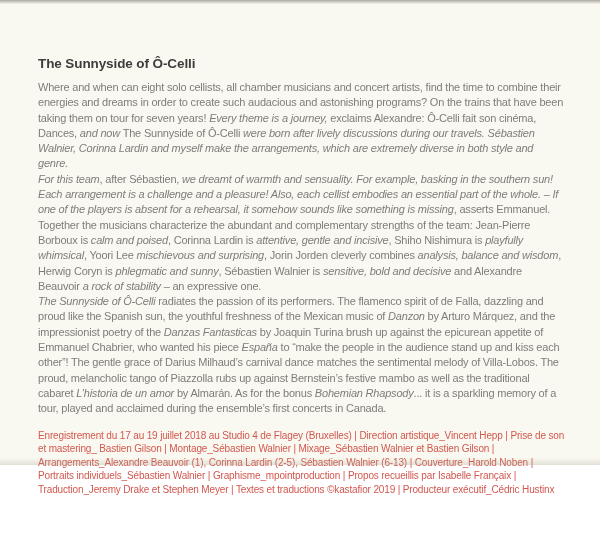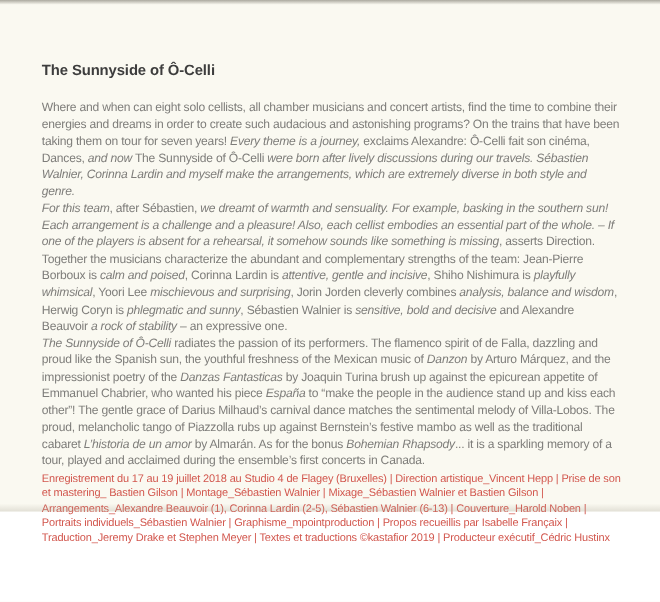--- a/index.html
+++ b/index.html
@@ -46,21 +46,21 @@
     margin: 0;
   }
   .subtitle {
     font-size: 12.5px;
     font-weight: normal;
     letter-spacing: -0.1px;
     line-height: 16px;
     margin: 0;
   }
   .body-text {
-    margin-top: 19px;
+    margin-top: 8px;
   }
   .body-text p {
     margin: 0;
     font-size: 11px;
     line-height: 15.3px;
     letter-spacing: -0.2px;
     text-align: left;
   }
   .body-text em {
     font-style: italic;
@@ -80,21 +80,21 @@
 <body>
 
 <div class="page" style="background: rgb(250, 249, 241);">
   <div class="edge-top"></div>
 
   <div class="content">
     <h1 class="title" style="color: rgb(61, 61, 61);">The Sunnyside of Ô-Celli</h1>
 
     <div class="body-text" style="color: rgb(126, 125, 122);">
         <p><span>Where and when can eight solo cellists, all chamber musicians and concert artists, find the time to combine their energies and dreams in order to create such audacious and astonishing programs? On the trains that have been taking them on tour for seven years! </span><em>Every theme is a journey,</em><span> exclaims Alexandre: Ô-Celli fait son cinéma, Dances, </span><em>and now</em><span> The Sunnyside of Ô-Celli </span><em>were born after lively discussions during our travels. Sébastien Walnier, Corinna Lardin and myself make the arrangements, which are extremely diverse in both style and genre.</em></p>
-        <p><em>For this team</em><span>, after Sébastien, </span><em>we dreamt of warmth and sensuality. For example, basking in the southern sun! Each arrangement is a challenge and a pleasure! Also, each cellist embodies an essential part of the whole. – If one of the players is absent for a rehearsal, it somehow sounds like something is missing</em><span>, asserts Direction.</span></p>
+        <p><em>For this team</em><span>, after Sébastien, </span><em>we dreamt of warmth and sensuality. For example, basking in the southern sun! Each arrangement is a challenge and a pleasure! Also, each cellist embodies an essential part of the whole. – If one of the players is absent for a rehearsal, it somehow sounds like something is missing</em><span>, asserts Emmanuel.</span></p>
         <p><span>Together the musicians characterize the abundant and complementary strengths of the team: Jean-Pierre Borboux is </span><em>calm and poised</em><span>, Corinna Lardin is </span><em>attentive, gentle and incisive</em><span>, Shiho Nishimura is </span><em>playfully whimsical</em><span>, Yoori Lee </span><em>mischievous and surprising</em><span>, Jorin Jorden cleverly combines </span><em>analysis, balance and wisdom</em><span>, Herwig Coryn is </span><em>phlegmatic and sunny</em><span>, Sébastien Walnier is </span><em>sensitive, bold and decisive</em><span> and Alexandre Beauvoir </span><em>a rock of stability</em><span> – an expressive one.</span></p>
         <p><em>The Sunnyside of Ô-Celli</em><span> radiates the passion of its performers. The flamenco spirit of de Falla, dazzling and proud like the Spanish sun, the youthful freshness of the Mexican music of </span><em>Danzon</em><span> by Arturo Márquez, and the impressionist poetry of the </span><em>Danzas Fantasticas</em><span> by Joaquin Turina brush up against the epicurean appetite of Emmanuel Chabrier, who wanted his piece </span><em>España</em><span> to “make the people in the audience stand up and kiss each other”! The gentle grace of Darius Milhaud’s carnival dance matches the sentimental melody of Villa-Lobos. The proud, melancholic tango of Piazzolla rubs up against Bernstein’s festive mambo as well as the traditional cabaret </span><em>L’historia de un amor</em><span> by Almarán. As for the bonus </span><em>Bohemian Rhapsody</em><span>... it is a sparkling memory of a tour, played and acclaimed during the ensemble’s first concerts in Canada.</span></p>
       </div>
   </div>
 
   <p class="credits" style="color: rgb(210, 87, 78);">Enregistrement du 17 au 19 juillet 2018 au Studio 4 de Flagey (Bruxelles) | Direction artistique_Vincent Hepp | Prise de son et mastering_ Bastien Gilson | Montage_Sébastien Walnier | Mixage_Sébastien Walnier et Bastien Gilson | Arrangements_Alexandre Beauvoir (1), Corinna Lardin (2-5), Sébastien Walnier (6-13)  | Couverture_Harold Noben | Portraits individuels_Sébastien Walnier | Graphisme_mpointproduction | Propos recueillis par Isabelle Françaix | Traduction_Jeremy Drake et Stephen Meyer | Textes et traductions ©kastafior 2019 | Producteur exécutif_Cédric Hustinx</p>
 
   <div class="edge-bottom"></div>
 </div>
 

